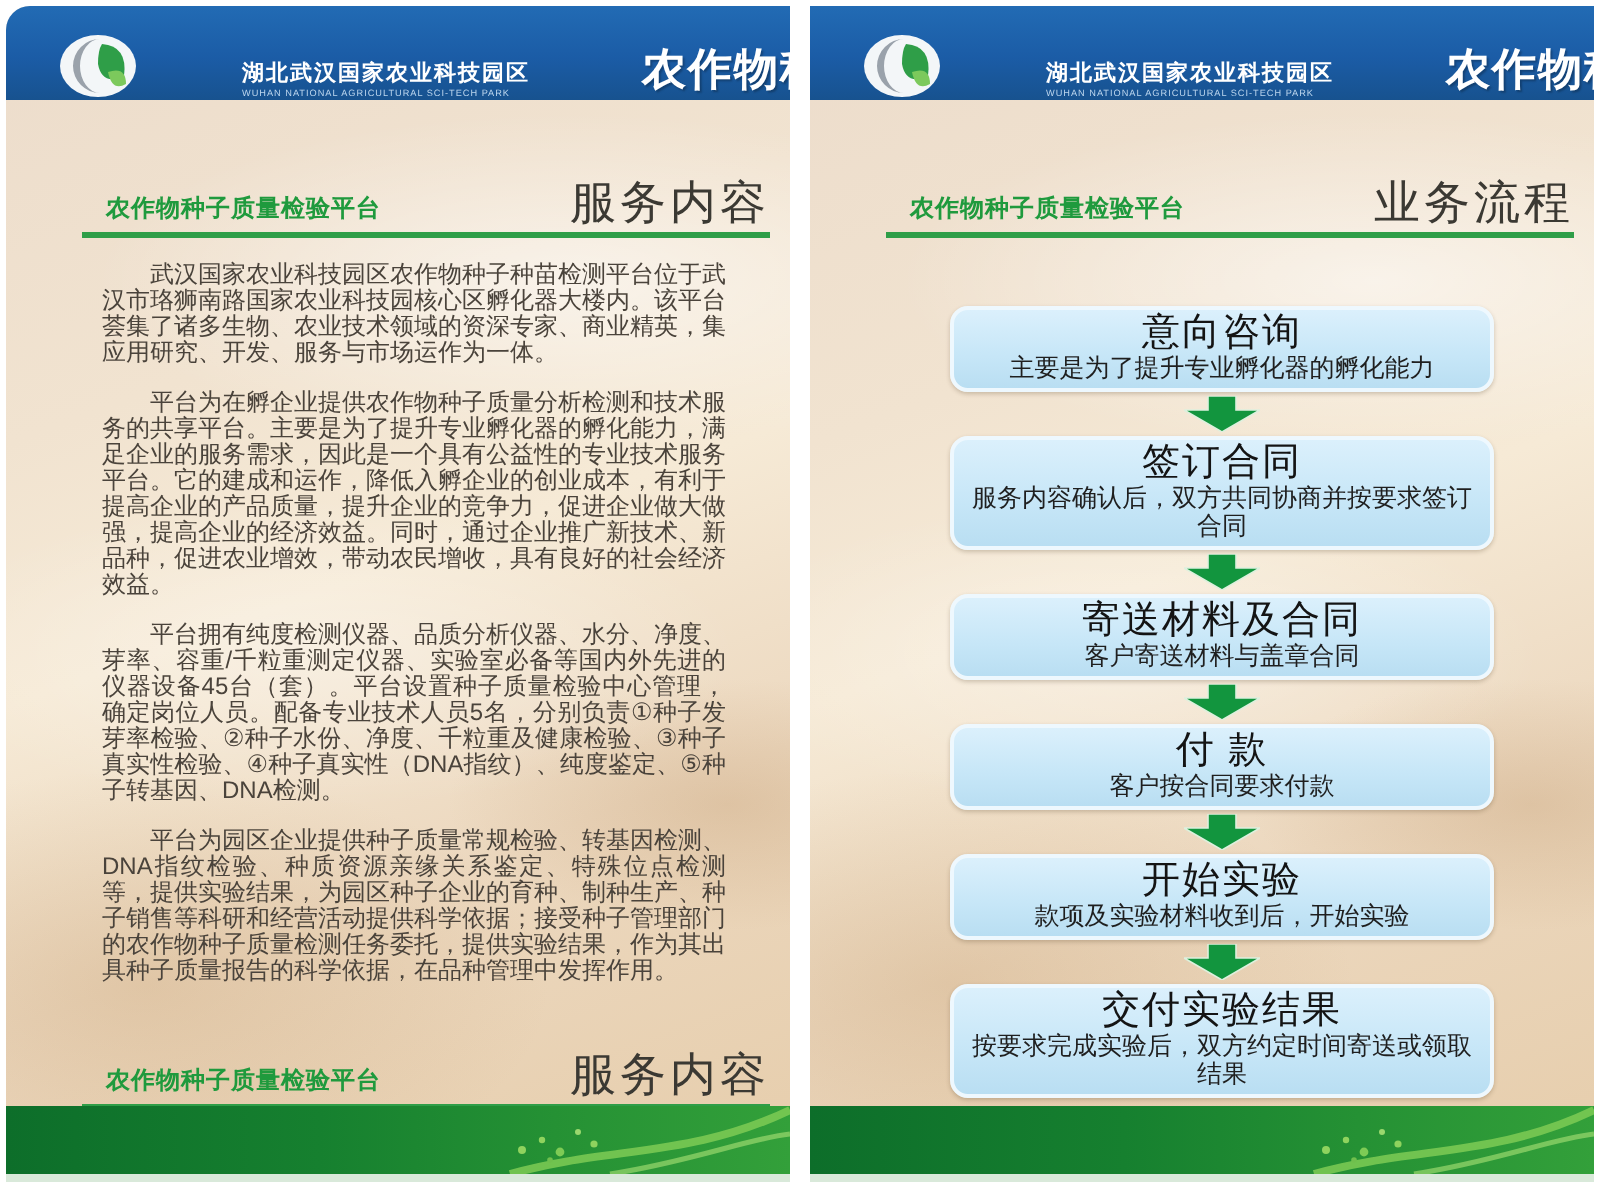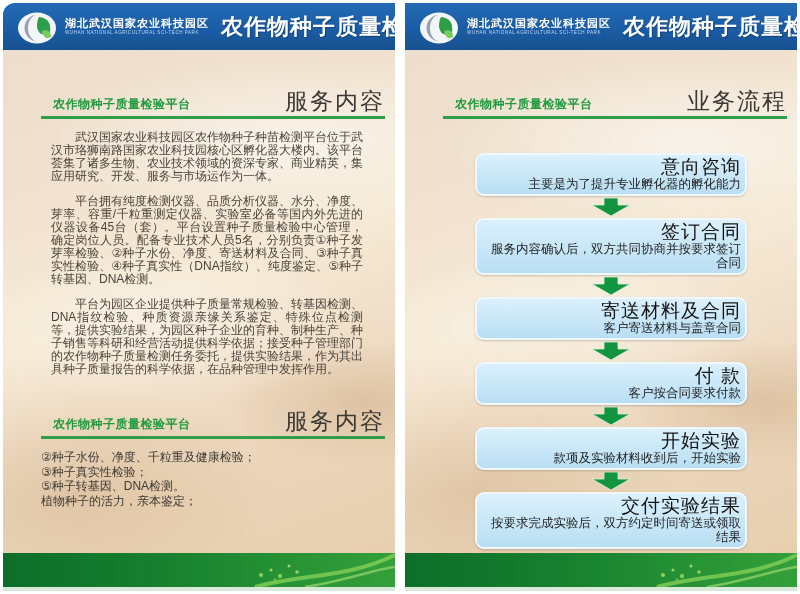--- a/index.html
+++ b/index.html
@@ -19,21 +19,21 @@
     content:"";position:absolute;left:0;top:47px;right:0;bottom:38px;pointer-events:none;
     background:
       radial-gradient(ellipse 340px 120px at 72% 18%, rgba(255,255,255,0.55), rgba(255,255,255,0) 70%),
       radial-gradient(ellipse 300px 110px at 40% 55%, rgba(255,255,255,0.35), rgba(255,255,255,0) 70%),
       radial-gradient(ellipse 280px 150px at 18% 88%, rgba(196,156,108,0.30), rgba(196,156,108,0) 72%),
       radial-gradient(ellipse 200px 90px at 92% 70%, rgba(186,143,96,0.28), rgba(186,143,96,0) 70%);
   }
   
   .p-head{
     position:relative;height:47px;background:linear-gradient(180deg,#226bb4 0%,#1b5ca6 55%,#17528f 100%);
-    display:flex;align-items:center;padding-left:14px;box-sizing:border-box;z-index:2;
+    display:flex;align-items:flex-end;padding-left:26px;box-sizing:border-box;z-index:2;gap:44px;
   }
   .logo{width:42px;height:36px;flex:0 0 auto;}
   .park-names{margin-left:6px;line-height:1;white-space:nowrap;}
   .park-cn{color:#ffffff;font-weight:bold;font-size:11px;letter-spacing:1px;}
   .park-en{color:#bcd6ee;font-size:4.6px;letter-spacing:0.5px;margin-top:2px;}
   .head-title{
     color:#ffffff;font-weight:bold;font-size:22px;letter-spacing:1px;
     margin-left:12px;white-space:nowrap;text-shadow:1px 1px 1px rgba(0,0,0,0.25);
   }
   
@@ -47,21 +47,21 @@
   .sec-title{font-size:23px;color:#3b3933;letter-spacing:2px;line-height:1;}
   .intro-text{margin:9px 20px 0 36px;font-size:12px;line-height:13px;color:#4a433b;text-align:justify;}
   .intro-text p{margin:12px;text-indent:2em;}
   .services-head{margin-top:34px;}
   .service-list{margin:11px 20px 0 38px;font-size:12px;line-height:14.5px;color:#3f3a33;}
   
   .flow{margin:34px 0 0 70px;width:272px;display:flex;flex-direction:column;align-items:center;}
   .flow-box{
     width:100%;box-sizing:border-box;border:2px solid #eef8fe;border-radius:9px;
     background:linear-gradient(180deg,#dbf0fc 0%,#c6e6f7 60%,#b9def2 100%);
-    text-align:right;padding:1px 4px 3px;box-shadow:0 1px 2px rgba(80,60,30,0.25);
+    text-align:center;padding:1px 4px 3px;box-shadow:0 1px 2px rgba(80,60,30,0.25);
   }
   .flow-title{font-size:19px;line-height:21px;color:#141414;font-weight:500;letter-spacing:1px;}
   .flow-desc{font-size:12.5px;line-height:14px;color:#1f1f1f;}
   .flow-arrow{width:38px;height:18px;margin:2px auto;display:block;}
   
   .p-band{position:absolute;left:0;right:0;bottom:0;height:38px;z-index:2;}
   .band-green{
     position:absolute;left:0;right:0;top:0;height:34px;
     background:linear-gradient(90deg,#0d6e2a 0%,#16802f 40%,#259134 70%,#33a03a 100%);
   }
@@ -88,21 +88,22 @@
       <div class="head-title">农作物种子质量检验平台</div>
     </header>
 
     <div class="p-body">
       <div class="section-head first">
         <span class="eyebrow">农作物种子质量检验平台</span>
         <span class="sec-title">服务内容</span>
       </div>
       <div class="intro-text">
         <p>武汉国家农业科技园区农作物种子种苗检测平台位于武汉市珞狮南路国家农业科技园核心区孵化器大楼内。该平台荟集了诸多生物、农业技术领域的资深专家、商业精英，集应用研究、开发、服务与市场运作为一体。</p>
-        <p>平台拥有纯度检测仪器、品质分析仪器、水分、净度、芽率、容重/千粒重测定仪器、实验室必备等国内外先进的仪器设备45台（套）。平台设置种子质量检验中心管理，确定岗位人员。配备专业技术人员5名，分别负责①种子发芽率检验、②种子水份、净度、寄送材料及合同、③种子真实性检验、④种子真实性（DNA指纹）、纯度鉴定、⑤种子转基因、DNA检测。</p>
+        <p>平台为在孵企业提供农作物种子质量分析检测和技术服务的共享平台。主要是为了提升专业孵化器的孵化能力，满足企业的服务需求，因此是一个具有公益性的专业技术服务平台。它的建成和运作，降低入孵企业的创业成本，有利于提高企业的产品质量，提升企业的竞争力，促进企业做大做强，提高企业的经济效益。同时，通过企业推广新技术、新品种，促进农业增效，带动农民增收，具有良好的社会经济效益。</p>
+        <p>平台拥有纯度检测仪器、品质分析仪器、水分、净度、芽率、容重/千粒重测定仪器、实验室必备等国内外先进的仪器设备45台（套）。平台设置种子质量检验中心管理，确定岗位人员。配备专业技术人员5名，分别负责①种子发芽率检验、②种子水份、净度、千粒重及健康检验、③种子真实性检验、④种子真实性（DNA指纹）、纯度鉴定、⑤种子转基因、DNA检测。</p>
         <p>平台为园区企业提供种子质量常规检验、转基因检测、DNA指纹检验、种质资源亲缘关系鉴定、特殊位点检测等，提供实验结果，为园区种子企业的育种、制种生产、种子销售等科研和经营活动提供科学依据；接受种子管理部门的农作物种子质量检测任务委托，提供实验结果，作为其出具种子质量报告的科学依据，在品种管理中发挥作用。</p>
       </div>
 
       <div class="section-head services-head">
         <span class="eyebrow">农作物种子质量检验平台</span>
         <span class="sec-title">服务内容</span>
       </div>
       <div class="service-list">
         <div>②种子水份、净度、千粒重及健康检验；</div>
         <div>③种子真实性检验；</div>

